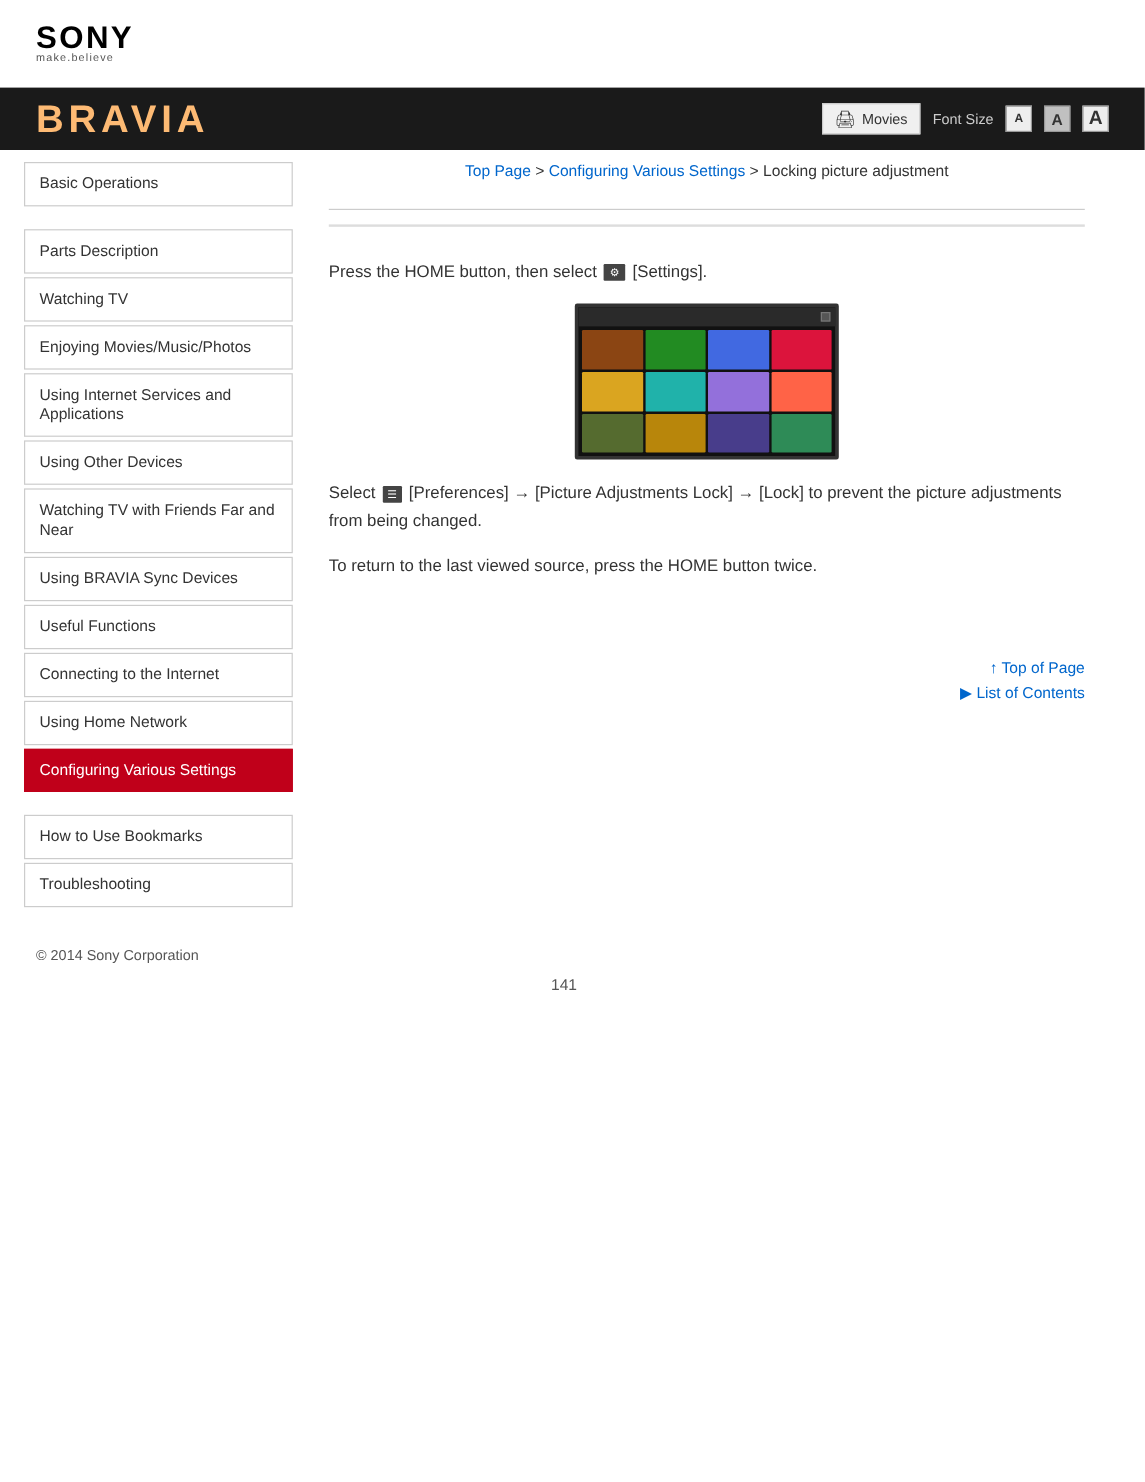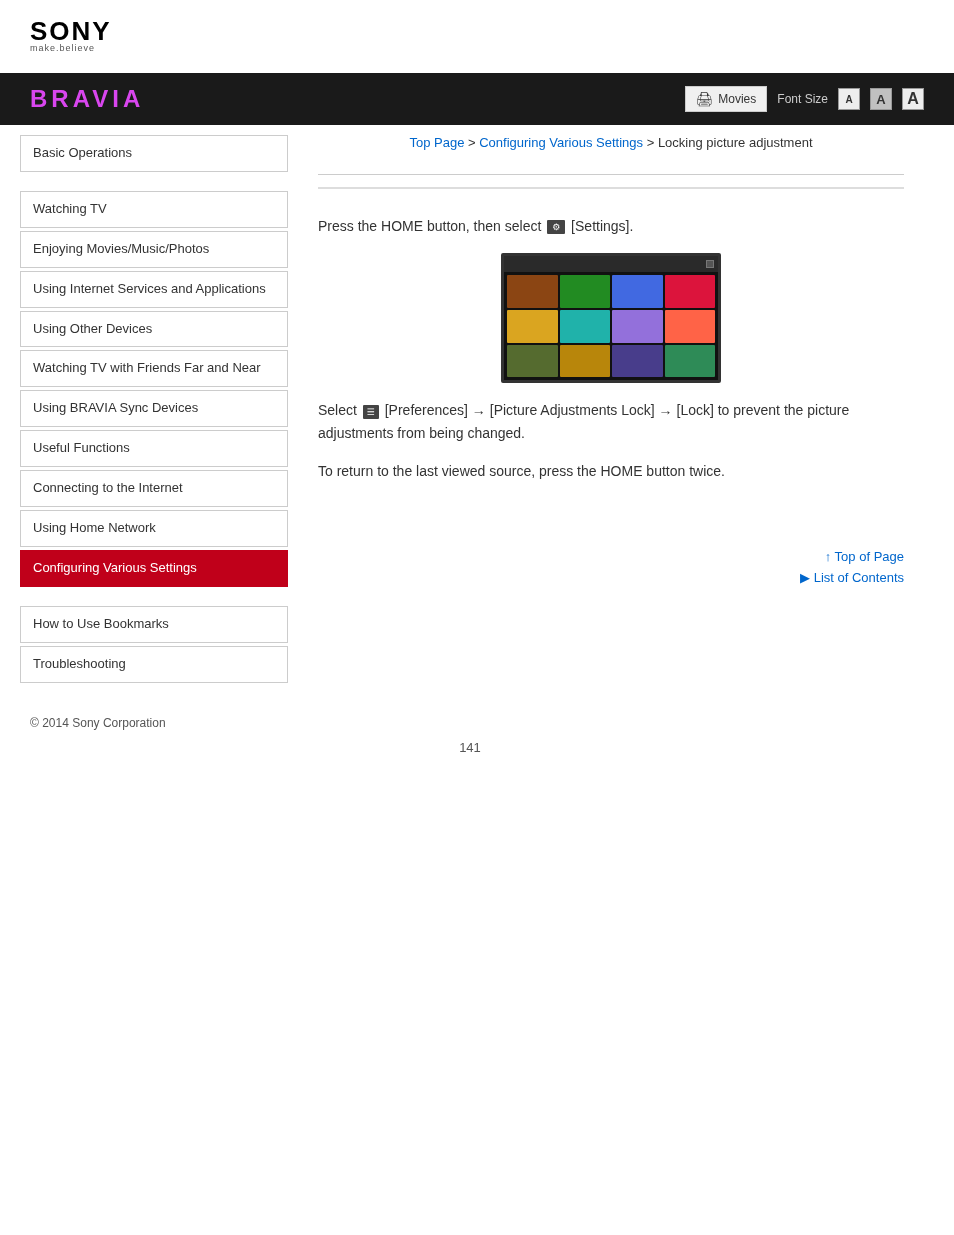--- a/index.html
+++ b/index.html
@@ -37,22 +37,22 @@
     .header-bar {
       background: #1a1a1a;
       height: 52px;
       display: flex;
       align-items: center;
       justify-content: space-between;
       padding: 0 30px;
       margin: 10px 0 0 0;
     }
     .bravia-title {
-      color: #d946ef;
-      font-size: 24px;
+      color: #fdba74;
+      font-size: 32px;
       font-weight: bold;
       letter-spacing: 4px;
     }
     .header-controls {
       display: flex;
       align-items: center;
       gap: 10px;
     }
     .print-btn {
       background: #f0f0f0;
@@ -89,21 +89,21 @@
     .font-btn.large { font-size: 16px; }
 
     
     .main-layout {
       display: flex;
       padding: 0 20px;
     }
 
     
     .sidebar {
-      width: 268px;
+      width: 224px;
       flex-shrink: 0;
       padding-top: 10px;
     }
     .sidebar-item {
       border: 1px solid #ccc;
       padding: 9px 12px;
       margin-bottom: 3px;
       font-size: 13px;
       cursor: pointer;
       background: #fff;
@@ -277,20 +277,23 @@
   </div>
 </div>
 
 <div class="main-layout">
 
   <div class="sidebar">
     <div class="sidebar-item">
       <span>Basic Operations</span>
     </div>
     <div class="sidebar-divider"></div>
+    <div class="sidebar-item">
+      <span>Parts Description</span>
+    </div>
     <div class="sidebar-item">
       <span>Watching TV</span>
     </div>
     <div class="sidebar-item">
       <span>Enjoying Movies/Music/Photos</span>
     </div>
     <div class="sidebar-item">
       <span>Using Internet Services and Applications</span>
     </div>
     <div class="sidebar-item">

